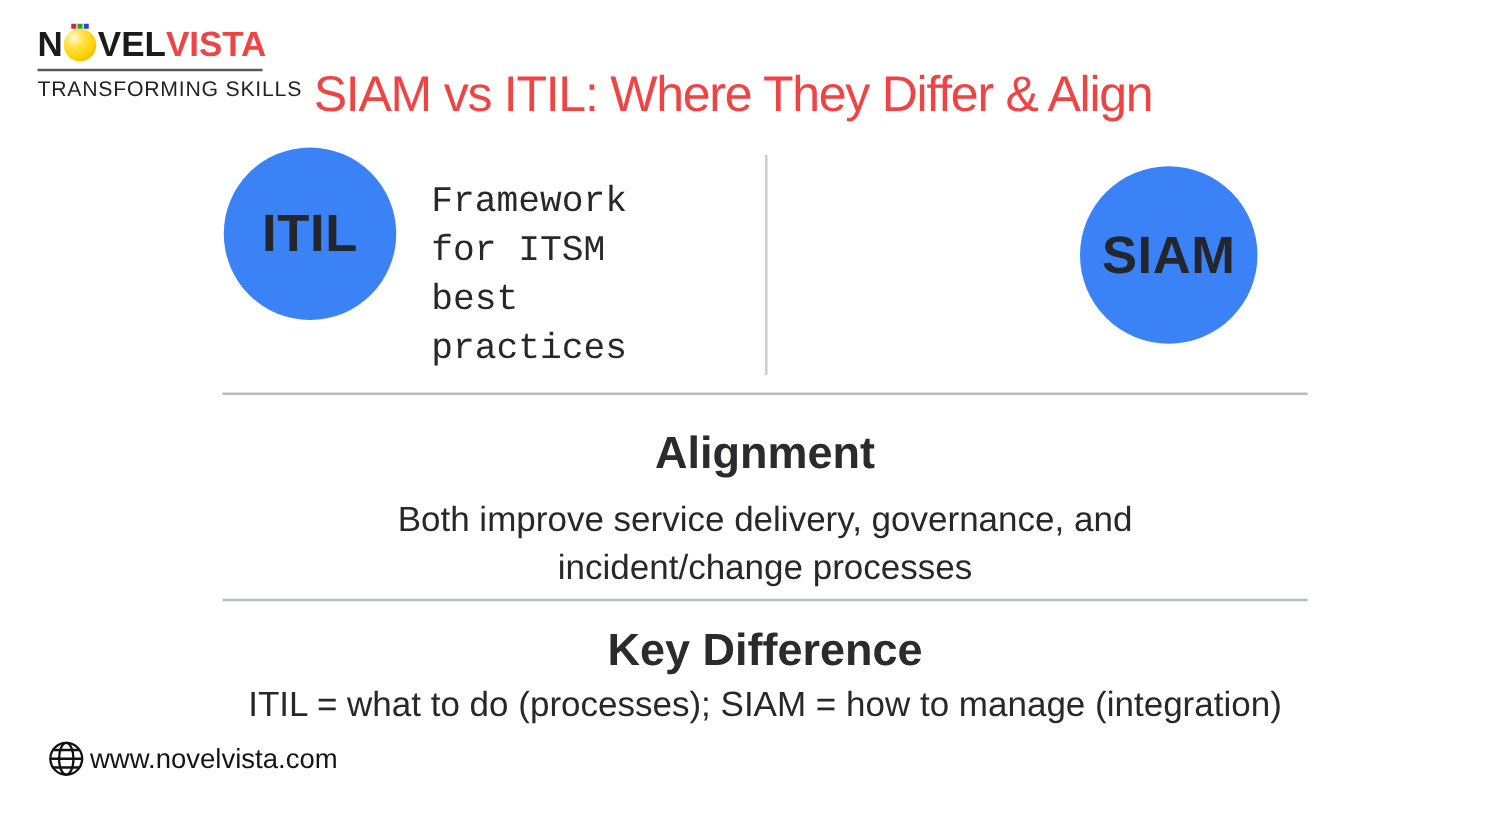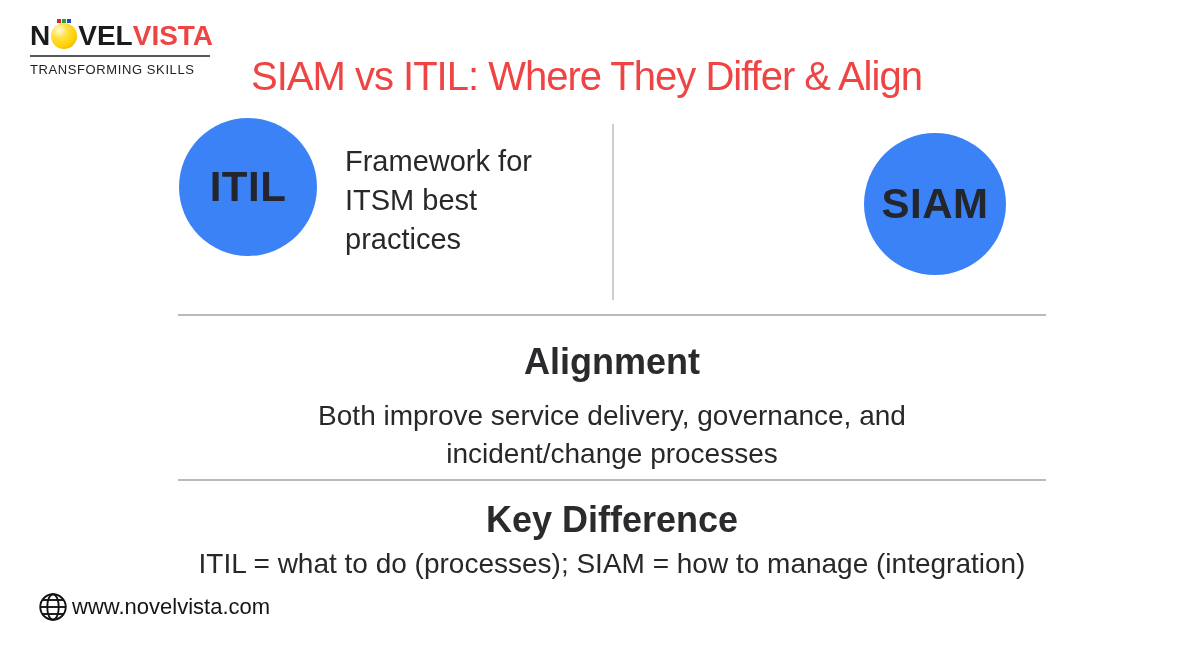--- a/index.html
+++ b/index.html
@@ -17,38 +17,38 @@
   .logo-ball {
     position:relative; width:26px; height:26px; border-radius:50%;
     background:radial-gradient(circle at 32% 28%, #fffbe0 0%, #ffe34d 28%, #ffd200 62%, #ef9c00 100%);
     margin:0 1px 0 1px; flex:0 0 auto;
   }
   .rgb { position:absolute; top:-4px; left:50%; transform:translateX(-50%); display:flex; gap:1px; }
   .rgb i { width:4px; height:4px; display:block; }
   .rgb .r { background:#d7282f; } .rgb .g { background:#2f9e33; } .rgb .b { background:#2646c8; }
   .logo-vista { color:#ef4444; }
   .logo-rule { height:2px; background:#57585a; margin-top:5px; }
-  .logo-tagline { font-size:13px; letter-spacing:0.6px; color:#232323; margin-top:5px; white-space:nowrap; }
+  .logo-tagline { font-size:17px; letter-spacing:0.6px; color:#232323; margin-top:5px; white-space:nowrap; }
 
   
   .title {
     position:absolute; left:235px; top:38px; margin:16px;
     font-size:40px; font-weight:normal; color:#ef4444; letter-spacing:-1px; white-space:nowrap;
   }
 
   
   .circle {
     position:absolute; border-radius:50%; background:#3b82f6;
     display:flex; align-items:center; justify-content:center;
     font-weight:bold; font-size:42px; color:#23262c; letter-spacing:0.5px;
   }
   .circle-itil { left:179px; top:118px; width:138px; height:138px; }
   .circle-siam { left:864px; top:133px; width:142px; height:142px; }
   .desc { position:absolute; font-size:29px; line-height:39px; color:#28282b; }
-  .desc-itil { left:345px; top:142px; width:218px; }
+  .desc-itil { left:345px; top:142px; width:218px;font-family:Liberation Mono, monospace; }
   .desc-siam { left:622px; top:142px; width:238px; text-align:center; }
   .v-divider { position:absolute; left:612px; top:124px; width:2px; height:176px; background:#ccced6; }
 
   
   .h-divider { position:absolute; left:178px; width:868px; height:2px; background:#b9bac0; }
   .hd-1 { top:314px; }
   .hd-2 { top:479px; }
 
   
   .section { position:absolute; left:12px; width:1200px; text-align:center; color:#28282b; }

